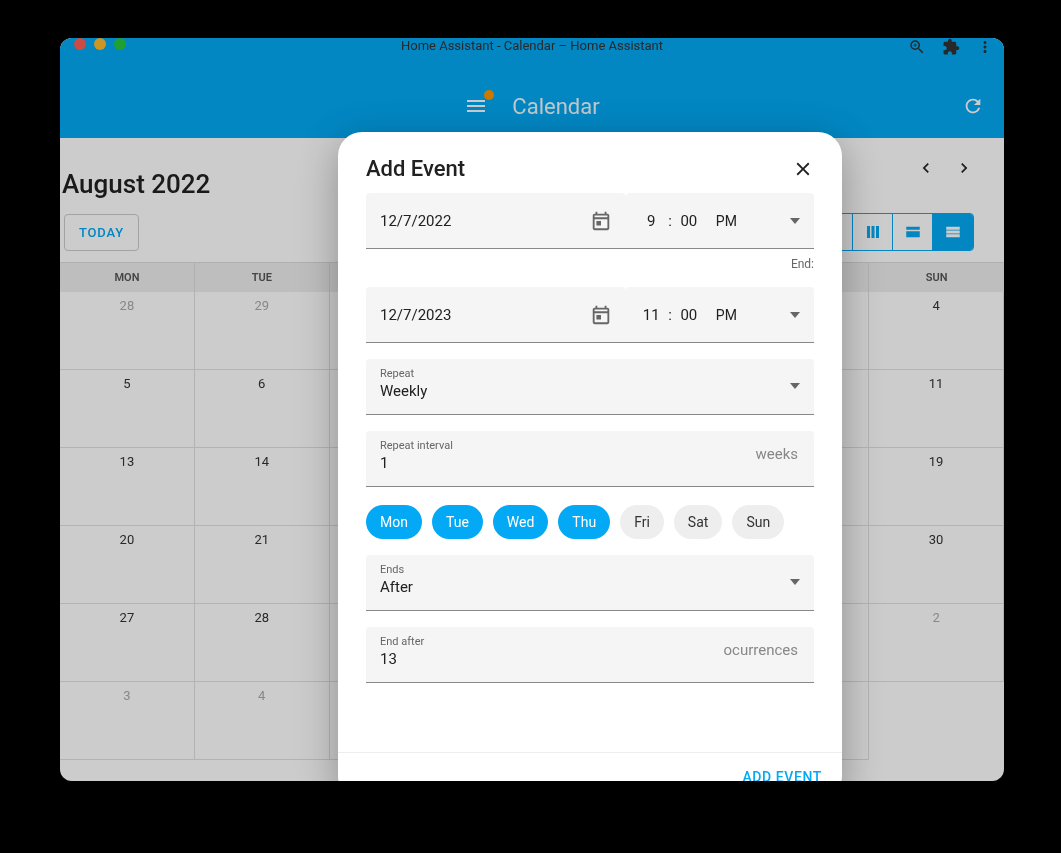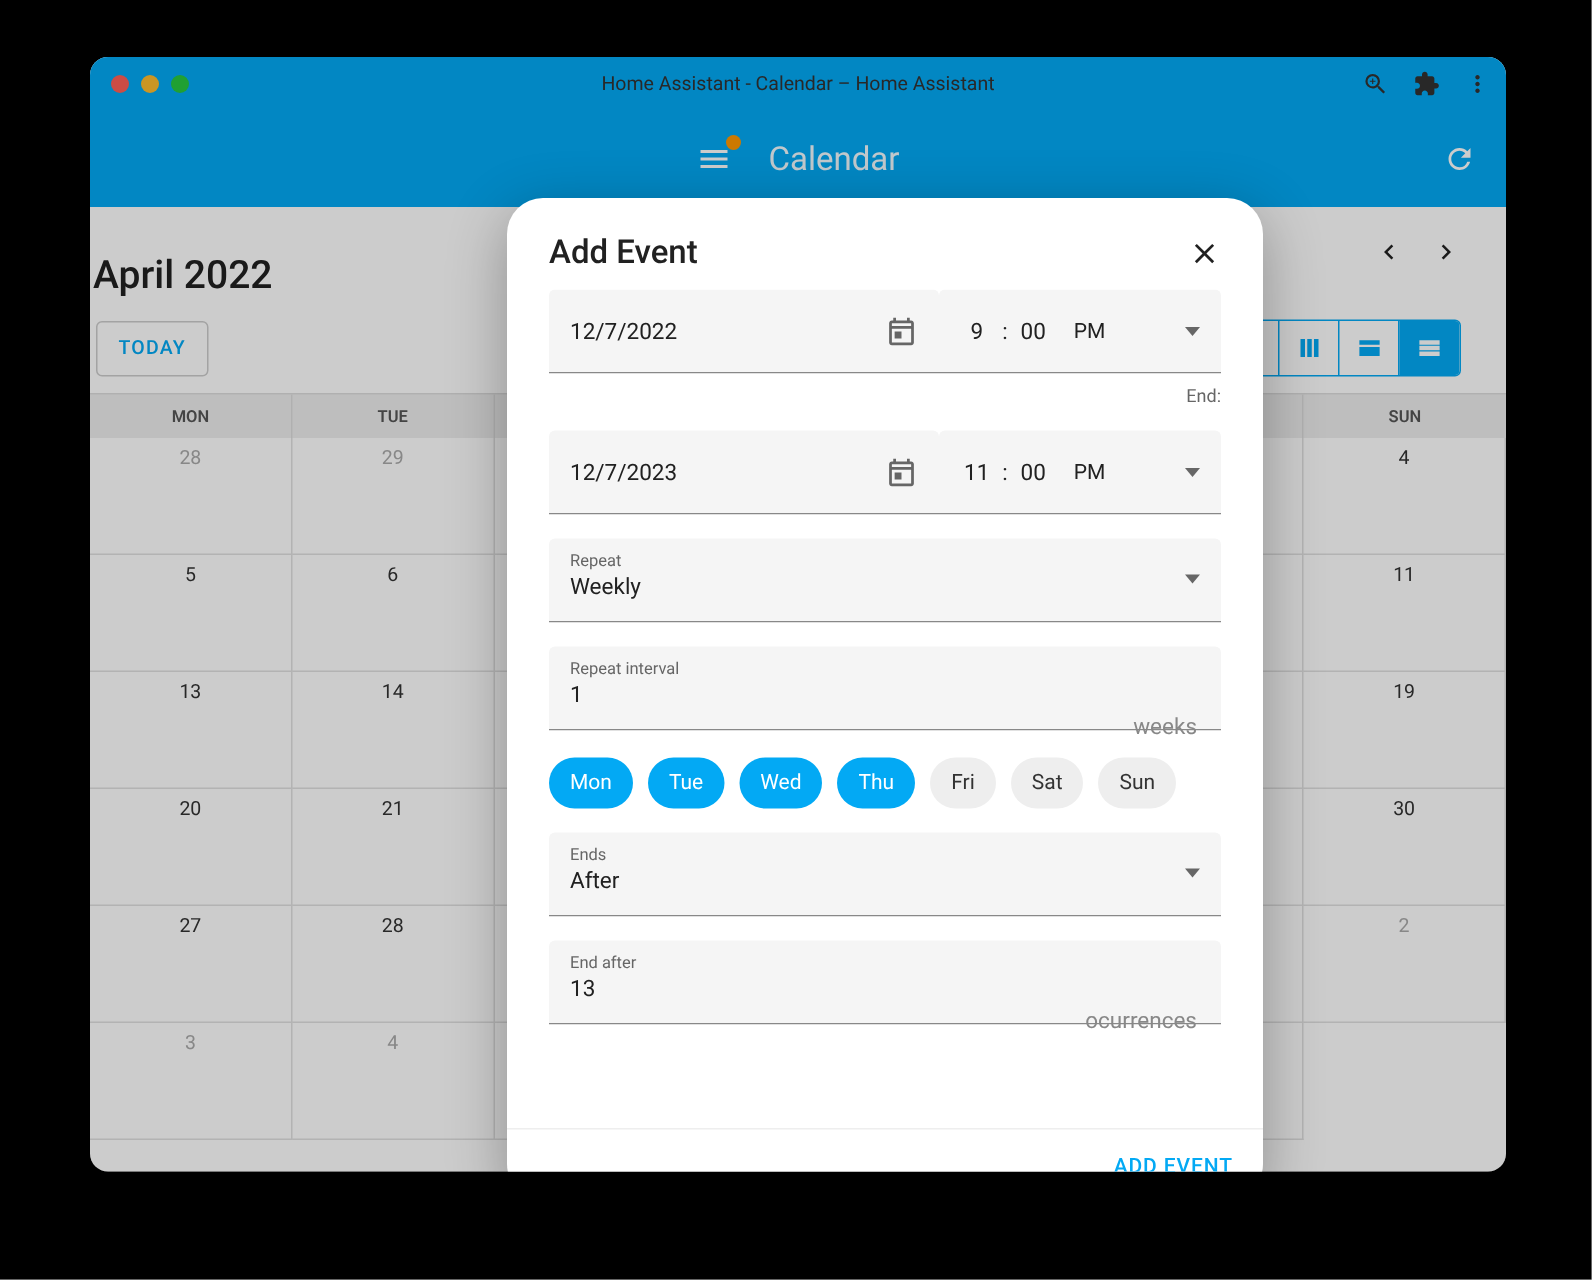--- a/index.html
+++ b/index.html
@@ -1,18 +1,18 @@
 <!DOCTYPE html>
 <html><head>
 <meta charset="utf-8">
 <style>
   * { box-sizing: border-box; margin: 0; padding: 0; font-family: -apple-system, BlinkMacSystemFont, "Segoe UI", Roboto, sans-serif; }
   body { background: #000; width: 1061px; height: 853px; overflow: hidden; position: relative; }
   .window { position: absolute; top: 38px; left: 60px; width: 944px; height: 743px; background: #fff; border-radius: 12px; overflow: hidden; box-shadow: 0 10px 40px rgba(0,0,0,0.5); }
-  .titlebar { height: 36px; background: #03a9f4; display: flex; align-items: center; position: relative; }
+  .titlebar { height: 36px; background: #03a9f4; display: flex; position: relative; }
   .traffic { display: flex; gap: 8px; margin-left: 14px; }
   .tdot { width: 12px; height: 12px; border-radius: 50%; }
   .tdot.r { background: #ff5f57; }
   .tdot.y { background: #febc2e; }
   .tdot.g { background: #28c840; }
   .titlebar-title { position: absolute; left: 50%; transform: translateX(-50%); font-size: 13px; color: #333; }
   .titlebar-right { position: absolute; right: 10px; display: flex; gap: 16px; align-items: center; }
   .titlebar-right svg, .titlebar-right span { color: #333; }
   .toolbar { height: 64px; background: #03a9f4; display: flex; align-items: center; padding: 0 20px; position: relative; justify-content: center; }
   .menu-btn { width: 24px; height: 24px; position: relative; margin-right: 24px; }
@@ -51,21 +51,21 @@
   .time-field { flex: 1; background: #f5f5f5; border-bottom: 1px solid #888; border-radius: 4px 4px 0 0; height: 56px; display: flex; align-items: center; padding: 0 8px 0 14px; gap: 6px; }
   .time-field .hr, .time-field .mn { font-size: 15px; color: #212121; width: 22px; text-align: center; }
   .time-field .colon { font-size: 15px; color: #212121; }
   .time-field .ampm { font-size: 14px; color: #212121; margin-left: 10px; }
   .time-field .dd { margin-left: auto; margin-right: 6px; }
   .end-label { font-size: 12px; color: #666; margin: 6px 0 16px 0; text-align: right; }
   .sel-field { background: #f5f5f5; border-bottom: 1px solid #888; border-radius: 4px 4px 0 0; height: 56px; padding: 8px 14px 0 14px; position: relative; margin-top: 16px; }
   .sel-label { font-size: 11px; color: #666; }
   .sel-value { font-size: 15px; color: #212121; margin-top: 2px; }
   .sel-field .dd { position: absolute; right: 14px; top: 24px; }
-  .sel-field .suffix { position: absolute; right: 16px; top: 44px; font-size: 15px; color: #888; }
+  .sel-field .suffix { position: absolute; right: 16px; top: 14px; font-size: 15px; color: #888; }
   .days-row { display: flex; gap: 10px; margin-top: 18px; }
   .day-chip { height: 34px; padding: 0 14px; border-radius: 17px; display: flex; align-items: center; font-size: 14px; cursor: pointer; }
   .day-chip.on { background: #03a9f4; color: #fff; }
   .day-chip.off { background: #eee; color: #333; }
   .dialog-footer { border-top: 1px solid #eee; padding: 14px 20px; text-align: right; }
   .add-btn { color: #03a9f4; font-size: 14px; font-weight: 500; letter-spacing: 0.6px; background: none; border: none; cursor: pointer; }
   svg { display: block; }
   .dd-tri { width: 0; height: 0; border-left: 5px solid transparent; border-right: 5px solid transparent; border-top: 6px solid #666; }
 </style>
 </head>
@@ -108,21 +108,21 @@
     <div class="toolbar-title">Calendar</div>
     <div class="refresh">
       <svg width="22" height="22" viewBox="0 0 24 24">
           <path fill="#fff" d="M17.65 6.35A7.958 7.958 0 0012 4c-4.42 0-7.99 3.58-7.99 8s3.57 8 7.99 8c3.73 0 6.84-2.55 7.73-6h-2.08A5.99 5.99 0 0112 18c-3.31 0-6-2.69-6-6s2.69-6 6-6c1.66 0 3.14.69 4.22 1.78L13 11h7V4l-2.35 2.35z"></path>
         </svg>
     </div>
   </div>
 
   <div class="content">
     <div class="month-header">
-      <div class="month-title">April 2022</div>
+      <div class="month-title">August 2022</div>
       <div class="nav-arrows">
         <span>
             <svg width="20" height="20" viewBox="0 0 24 24">
               <path fill="#212121" d="M15.41 7.41L14 6l-6 6 6 6 1.41-1.41L10.83 12z"></path>
             </svg>
           </span>
         <span>
             <svg width="20" height="20" viewBox="0 0 24 24">
               <path fill="#212121" d="M10 6L8.59 7.41 13.17 12l-4.58 4.59L10 18l6-6z"></path>
             </svg>

